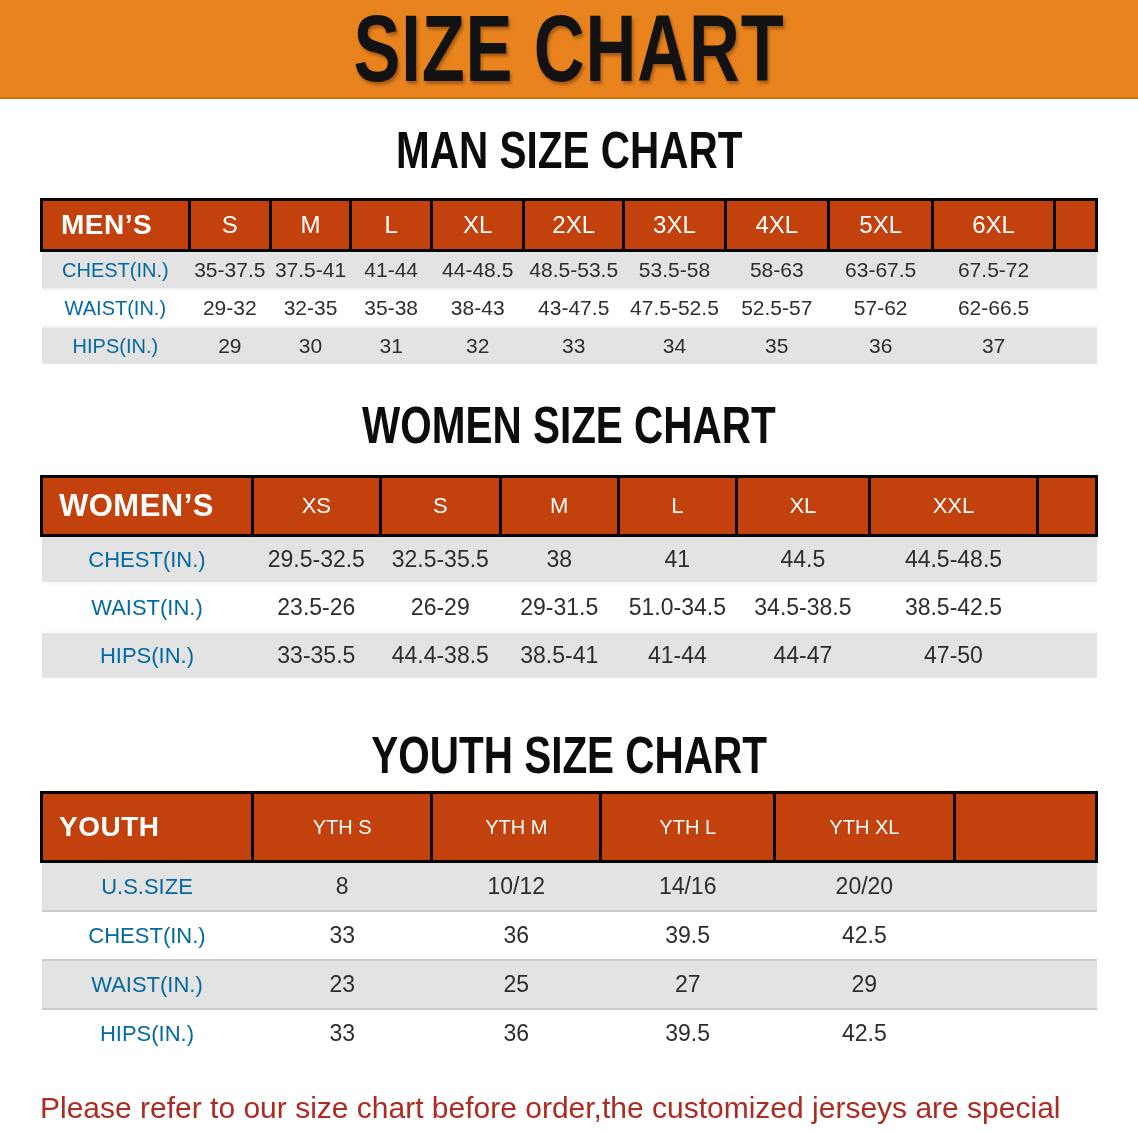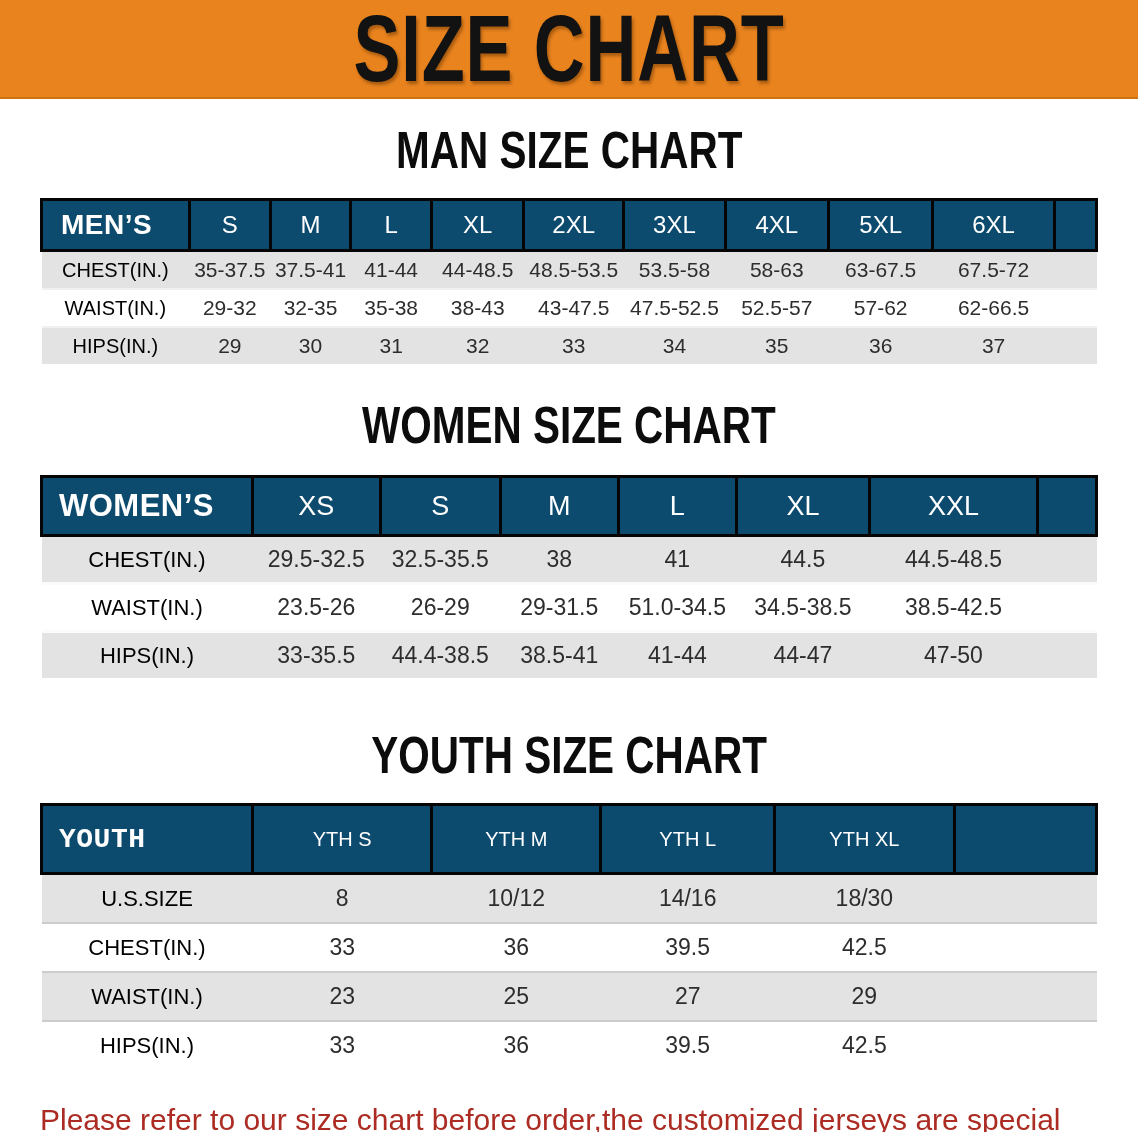--- a/index.html
+++ b/index.html
@@ -42,63 +42,63 @@
   .heading-text {
     display: inline-block;
     font-size: 44px;
     font-weight: bold;
     letter-spacing: 0px;
     transform: scale(0.92, 1.18);
     white-space: nowrap;
   }
   .section-men .section-heading   { margin: 26px 0 16px; }
   .section-women .section-heading { margin: 36px 14px 18px; }
-  .section-youth .section-heading { margin: 52px 0 16px; }
+  .section-youth .section-heading { margin: 52px 0 4px; }
 
   
   .size-table {
     width: 1058px;
     margin: 0 auto;
     border-collapse: collapse;
     table-layout: fixed;
   }
   .size-table thead th {
-    background: #0c4a6e;
+    background: #c2410c;
     color: #ffffff;
     font-weight: normal;
     text-align: center;
     border: 3px solid #050505;
   }
   .size-table thead th.corner {
     text-align: left;
     font-weight: bold;
     letter-spacing: 0.5px;
   }
   .size-table tbody td {
     text-align: center;
     color: #2d2d2d;
     background: #ffffff;
   }
-  .size-table tbody td.row-label { color: #000000; }
+  .size-table tbody td.row-label { color: #0369a1; }
   .size-table tbody tr.stripe td { background: #E3E3E3; }
   .size-table tbody tr + tr { border-top: 2px solid #f0f0f0; }
 
   .men thead th { height: 46px; font-size: 24px; }
   .men thead th.corner { font-size: 28px; padding-left: 18px; }
   .men tbody td { height: 34px; font-size: 21px; }
   .men tbody td.row-label { font-size: 20px; }
 
-  .women thead th { height: 54px; font-size: 27px; }
+  .women thead th { height: 54px; font-size: 22px; }
   .women thead th.corner { font-size: 31px; padding-left: 16px; }
   .women tbody td { height: 43px; font-size: 23px; }
   .women tbody td.row-label { font-size: 22px; }
   .women tbody tr + tr { border-top: 3px solid #fbfbfb; }
 
   .youth thead th { height: 64px; font-size: 20px; }
-  .youth thead th.corner { font-size: 28px; padding-left: 16px; font-family: Liberation Mono, monospace; }
+  .youth thead th.corner { font-size: 28px; padding-left: 16px; }
   .youth tbody td { height: 45px; font-size: 23px; }
   .youth tbody td.row-label { font-size: 22px; }
   .youth tbody tr + tr { border-top: 2px solid #cccccc; }
 
   
   .disclaimer {
     margin: 28px 38px 0 40px;
     color: #AC2B22;
     font-size: 30px;
     line-height: 46px;
@@ -272,21 +272,21 @@
           <th>YTH XL</th>
           <th></th>
         </tr>
       </thead>
       <tbody>
         <tr class="stripe">
           <td class="row-label">U.S.SIZE</td>
           <td>8</td>
           <td>10/12</td>
           <td>14/16</td>
-          <td>18/30</td>
+          <td>20/20</td>
           <td></td>
         </tr>
         <tr>
           <td class="row-label">CHEST(IN.)</td>
           <td>33</td>
           <td>36</td>
           <td>39.5</td>
           <td>42.5</td>
           <td></td>
         </tr>

